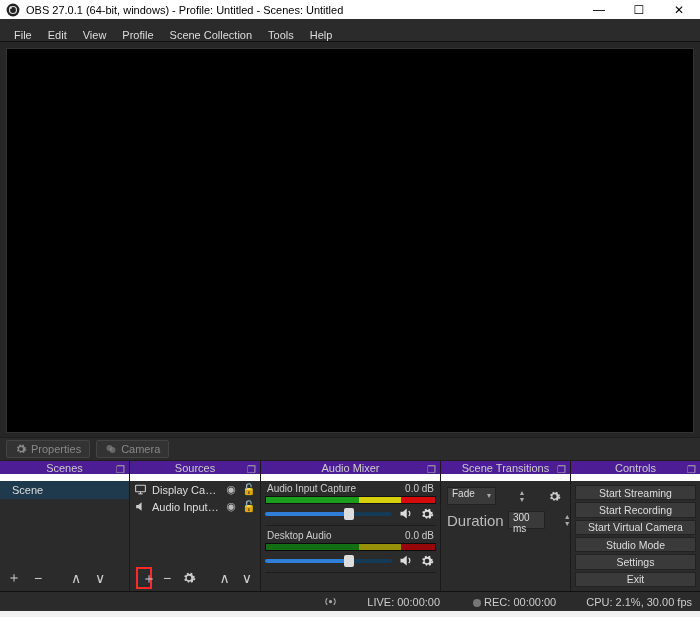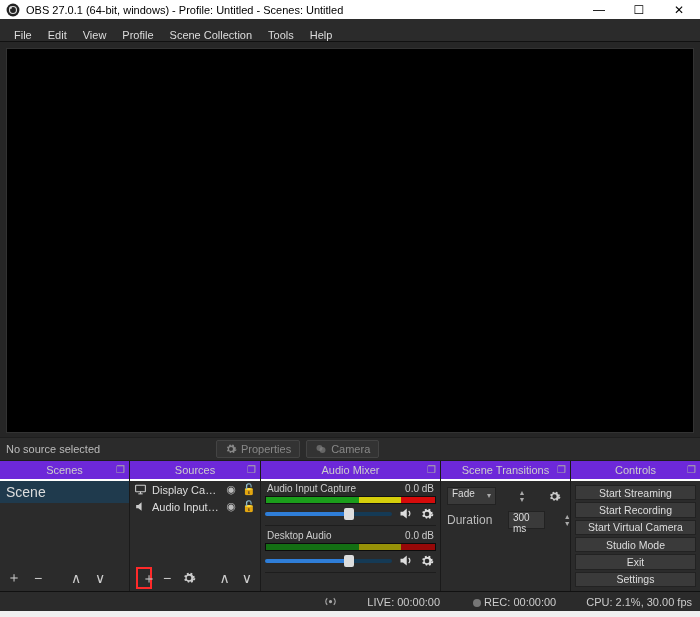--- a/index.html
+++ b/index.html
@@ -70,43 +70,43 @@
     background:#262626;
     height:130px;
   }
   .dock {
     display:flex; flex-direction:column;
     border-right:1px solid #1a1a1a;
   }
   .dock.last { border-right:none; }
   .dock-header {
     height:20px;
-    background:#6d28d9;
+    background:#4c1d95;
     color:#ccc;
     display:flex; align-items:center; justify-content:center;
     position:relative;
     font-size:11px;
-    border-bottom:2px solid #ffffff;
+    border-bottom:7px solid #ffffff;
   }
   .dock-header .popout {
     position:absolute; right:4px; top:3px; font-size:10px; color:#aaa;
   }
   .dock-body {
     flex:1;
     background:#2b2b2b;
     overflow:hidden;
     position:relative;
   }
   
   .scenes { width:130px; }
   .scene-item {
     background:#1f3a4d;
     color:#ddd;
-    padding:3px 6px;
-    font-size:14px;
+    padding:3px 12px;
+    font-size:11px;
   }
   
   .sources { width:131px; }
   .source-row {
     display:flex; align-items:center;
     padding:2px 4px;
     gap:4px;
     font-size:11px;
     color:#ddd;
   }
@@ -155,21 +155,21 @@
   .select {
     flex:1;
     background:#3a3a3a; color:#ddd;
     border:1px solid #222;
     height:18px; font-size:10px;
     padding:0 14px 0 4px;
     position:relative;
   }
   .select .caret { position:absolute; right:4px; top:3px; font-size:8px; color:#aaa;}
   .spin { width:14px; display:flex; flex-direction:column; justify-content:center; color:#aaa; font-size:7px; line-height:7px; text-align:center;}
-  .trans-label { color:#bbb; font-size:12px; width:42px; }
+  .trans-label { color:#bbb; font-size:15px; width:42px; }
   .trans-gear { width:16px; text-align:center; color:#ccc; font-size:12px;}
   
   .controls { width:129px; }
   .controls-body { padding:4px; display:flex; flex-direction:column; gap:2px;}
   .ctl-btn {
     background:#3a3a3a; color:#ddd;
     border:1px solid #222;
     height:18px;
     font-size:10.5px;
     display:flex; align-items:center; justify-content:center;
@@ -217,21 +217,20 @@
   <span class="menu-item">Scene Collection</span>
   <span class="menu-item">Tools</span>
   <span class="menu-item">Help</span>
 </div>
 
 <div class="preview-wrap">
   <div class="preview"></div>
 </div>
 
 <div class="status-row">
-  <div class="left">No source selected</div>
   <div class="btn-disabled">
     <span>
       <svg width="12" height="12" viewBox="0 0 24 24" fill="#888">
           <path d="M12 8a4 4 0 100 8 4 4 0 000-8zm9 4l2 1-1 3-2-.5a8 8 0 01-1.5 1.5l.5 2-3 1-1-2h-2l-1 2-3-1 .5-2A8 8 0 017 16.5L5 17l-1-3 2-1v-2l-2-1 1-3 2 .5A8 8 0 018.5 6L8 4l3-1 1 2h2l1-2 3 1-.5 2A8 8 0 0119 8.5l2-.5 1 3-2 1v2z"></path>
         </svg>
     </span>
     <span>Properties</span>
   </div>
   <div class="btn-disabled">
     <span>
@@ -405,22 +404,22 @@
   <div class="dock controls last">
     <div class="dock-header">
       <span>Controls</span>
       <span class="popout">❐</span>
     </div>
     <div class="dock-body controls-body">
       <div class="ctl-btn">Start Streaming</div>
       <div class="ctl-btn">Start Recording</div>
       <div class="ctl-btn">Start Virtual Camera</div>
       <div class="ctl-btn">Studio Mode</div>
+      <div class="ctl-btn">Settings</div>
       <div class="ctl-btn">Exit</div>
-      <div class="ctl-btn">Settings</div>
     </div>
   </div>
 
 </div>
 
 <div class="statusbar">
   <span class="spacer"></span>
   <span>
     <svg width="13" height="13" viewBox="0 0 24 24" fill="none" stroke="#aaa" stroke-width="2">
         <circle cx="12" cy="12" r="2" fill="#aaa"></circle>

